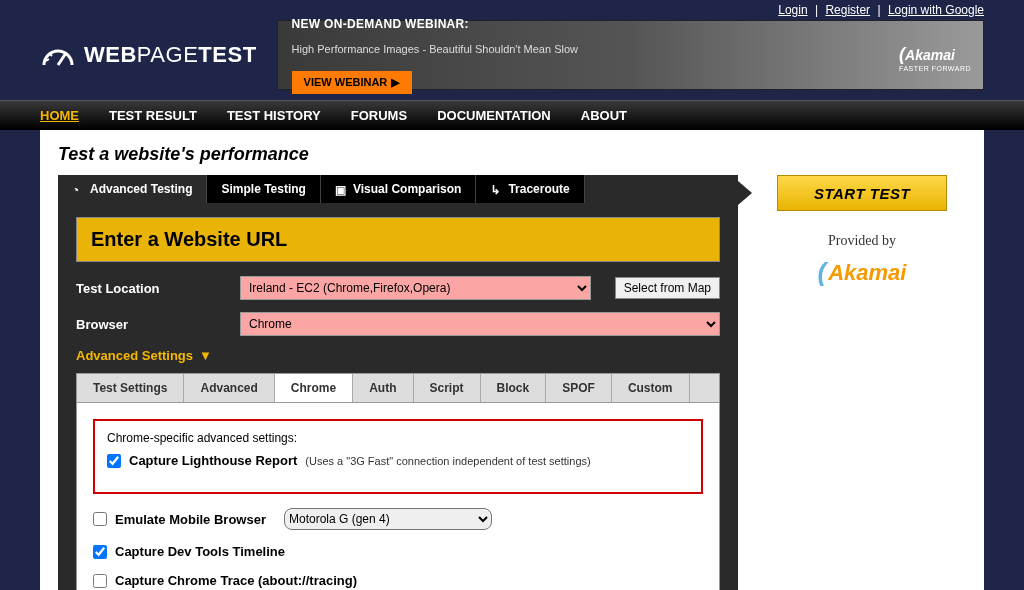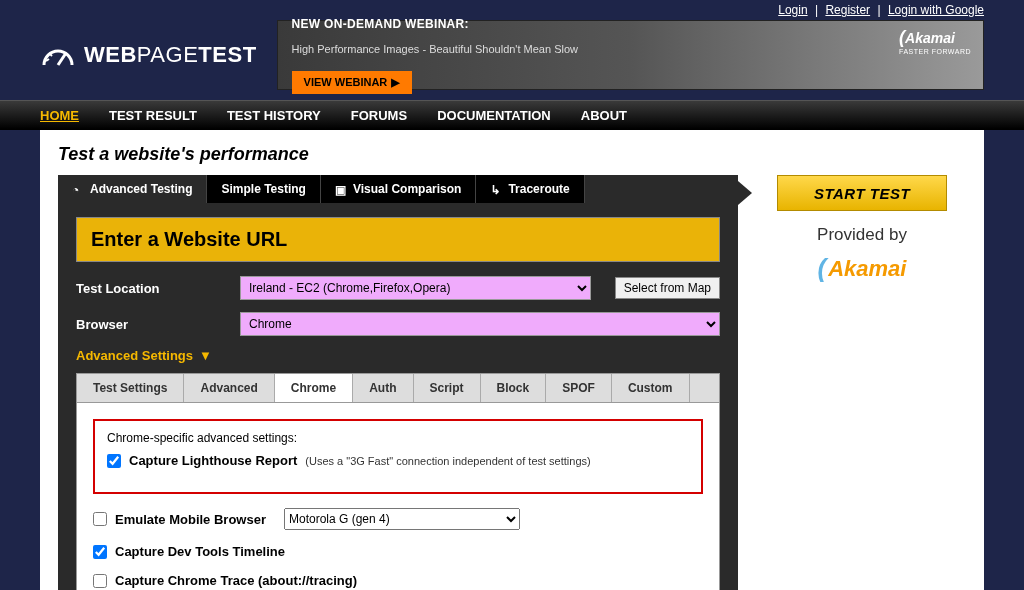--- a/index.html
+++ b/index.html
@@ -9,55 +9,55 @@
   .toplinks span { margin:0 4px; }
   .header { display:flex; align-items:center; padding:0 40px 10px 40px; gap:20px; }
   .logo { display:flex; align-items:center; gap:8px; color:#fff; }
   .logo-text { font-size:22px; font-weight:700; letter-spacing:0.5px; }
   .logo-text .thin { font-weight:400; }
   .banner { flex:1; height:70px; background:linear-gradient(90deg,#3a3a3a 0%,#555 50%,#9a9a9a 100%); border:1px solid #222; display:flex; align-items:center; padding:0 14px; position:relative; color:#fff; }
   .banner-left { display:flex; flex-direction:column; gap:12px; }
   .banner-title { font-size:12px; font-weight:700; letter-spacing:0.3px; }
   .banner-sub { font-size:11px; color:#ddd; }
   .banner-btn { margin-top:4px; background:#ff7a00; color:#000; font-weight:700; font-size:11px; padding:5px 12px; width:fit-content; display:flex; align-items:center; gap:4px; cursor:pointer; }
-  .banner-brand { position:absolute; right:12px; top:6px; font-style:italic; font-weight:700; font-size:14px; color:#fff; }
+  .banner-brand { position:absolute; right:12px; top:23px; font-style:italic; font-weight:700; font-size:14px; color:#fff; }
   .banner-brand small { display:block; font-size:7px; font-style:normal; font-weight:400; letter-spacing:0.5px; }
   .navbar { background:linear-gradient(#3a3a3a,#000); height:30px; display:flex; align-items:center; padding:0 40px; gap:30px; border-top:1px solid #555; border-bottom:1px solid #000; }
   .navbar a { font-size:13px; font-weight:700; color:#fff; text-decoration:none; }
   .navbar a.active { color:#f5b800; text-decoration:underline; }
   .page { background:#fff; margin:0 40px; padding:14px 18px; min-height:460px; }
   .page-title { font-size:18px; font-weight:700; font-family:Arial; margin-bottom:10px;font-style:italic; }
   .testarea { display:flex; gap:20px; }
   .testform { width:680px; background:#2a2a2a; color:#fff; }
   .modetabs { display:flex; }
   .modetabs .tab { padding:7px 14px; font-size:12px; font-weight:700; background:#000; border-right:1px solid #444; display:flex; align-items:center; gap:6px; cursor:pointer; }
   .modetabs .tab.sel { background:#2a2a2a; }
   .modetabs .tab svg, .modetabs .tab .glyph { width:12px; height:12px; }
   .formbody { padding:14px 18px 20px 18px; }
   .urlbox { background:#eab308; color:#000; font-size:20px; font-weight:700; padding:10px 14px; border:1px solid #888; margin-bottom:14px; }
   .row { display:flex; align-items:center; margin-bottom:12px; gap:24px; font-size:13px; }
   .row label.fld { width:140px; font-weight:700; }
-  .row select { flex:1; height:24px; font-size:12px; background:#f0abfc; border:1px solid #999; padding:0 4px; }
+  .row select { flex:1; height:24px; font-size:12px; background:#fca5a5; border:1px solid #999; padding:0 4px; }
   .row button.mapbtn { font-size:12px; padding:3px 8px; background:#f0f0f0; border:1px solid #888; cursor:pointer; color:#000; }
   .advlabel { color:#f5b800; font-weight:700; font-size:13px; display:flex; align-items:center; gap:6px; cursor:pointer; margin:6px 0 10px 0; }
   .advlabel .tri { color:#f5b800; }
   .subtabs { display:flex; background:#ddd; border:1px solid #999; }
   .subtabs .st { padding:7px 16px; font-size:12px; font-weight:700; color:#333; border-right:1px solid #aaa; cursor:pointer; background:#ddd; }
   .subtabs .st.sel { background:#fff; }
   .subpanel { background:#fff; color:#000; border:1px solid #999; border-top:none; padding:16px; }
   .redbox { border:2px solid #d40000; padding:10px 12px; margin-bottom:14px; }
   .sec-title { font-size:12px; margin-bottom:8px; }
   .chkrow { display:flex; align-items:center; gap:8px; font-size:13px; font-weight:700; margin-bottom:14px; }
   .chkrow input[type=checkbox]{ width:14px; height:14px; }
   .chkrow .hint { font-weight:400; font-size:11px; color:#333; }
-  .chkrow select { height:22px; font-size:12px; width:236px; }
+  .chkrow select { height:22px; font-size:12px; width:208px;border-radius:8px; }
   .sidebar { flex:1; display:flex; flex-direction:column; align-items:center; position:relative; }
   .arrow-notch { width:0; height:0; border-top:12px solid transparent; border-bottom:12px solid transparent; border-left:14px solid #2a2a2a; position:absolute; left:-20px; top:6px; }
   .startbtn { width:170px; height:36px; background:linear-gradient(#ffd84a,#e8b400); border:1px solid #b38b00; color:#000; font-weight:900; font-size:15px; font-style:italic; letter-spacing:0.5px; cursor:pointer; }
-  .provided { font-size:17px; color:#333; margin-top:14px; }
+  .provided { font-size:14px; color:#333; margin-top:22px;font-family:Liberation Serif, serif; }
   .akamai-logo { margin-top:8px; font-style:italic; font-weight:700; font-size:22px; color:#f59a00; display:flex; align-items:center; gap:2px; }
   .akamai-logo .swoosh { color:#60b4e4; font-size:26px; }
 </style>
 </head>
 <body>
 
 <div class="toplinks">
   <a>Login</a>
   <span>|</span>
   <a>Register</a>

